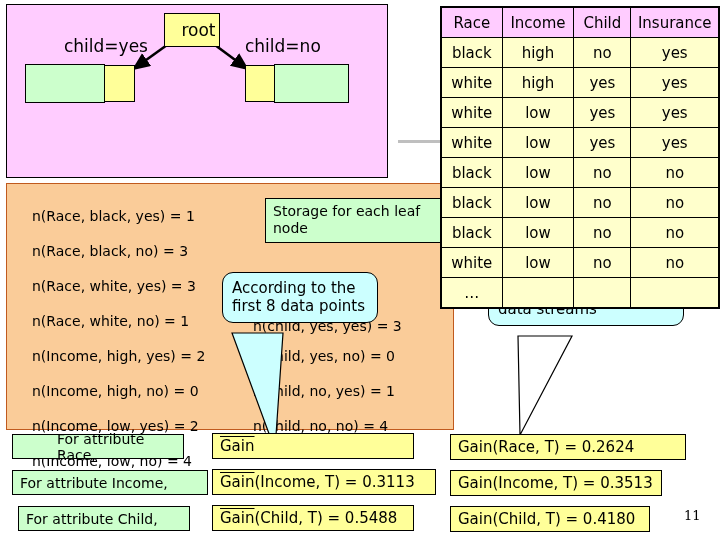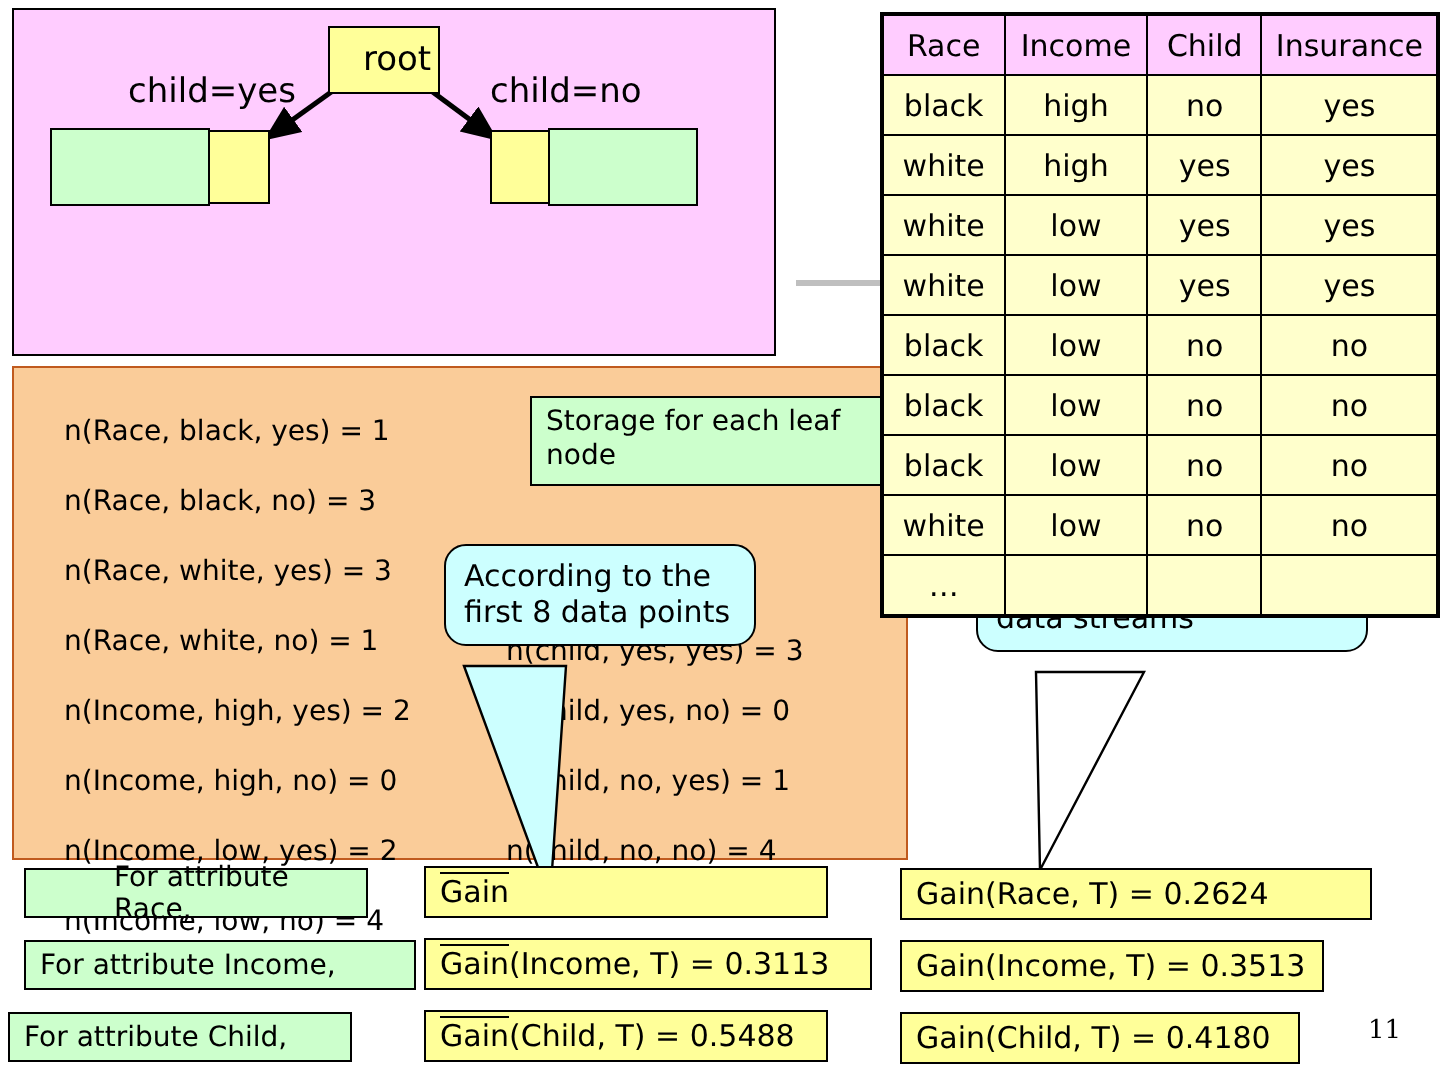--- a/index.html
+++ b/index.html
@@ -121,21 +121,21 @@
   .gain-box {
     background: #ffff99; border: 1px solid #000;
     font-size: 15px; color: #000;
     display: flex; align-items: center;
     padding-left: 7px;
   }
   .gain-over { text-decoration: overline; }
 
   #attr-1 { left: 12px; top: 434px; width: 172px; height: 25px; padding-left: 44px; }
   #attr-2 { left: 12px; top: 470px; width: 196px; height: 25px; }
-  #attr-3 { left: 4px; top: 506px; width: 172px; height: 25px; }
+  #attr-3 { left: 18px; top: 506px; width: 172px; height: 25px; }
 
   #gainL-1 { left: 212px; top: 433px; width: 202px; height: 26px; }
   #gainL-2 { left: 212px; top: 469px; width: 224px; height: 26px; }
   #gainL-3 { left: 212px; top: 505px; width: 202px; height: 26px; }
 
   #gainR-1 { left: 450px; top: 434px; width: 236px; height: 26px; }
   #gainR-2 { left: 450px; top: 470px; width: 212px; height: 26px; }
   #gainR-3 { left: 450px; top: 506px; width: 200px; height: 26px; }
 
   #page-number {

